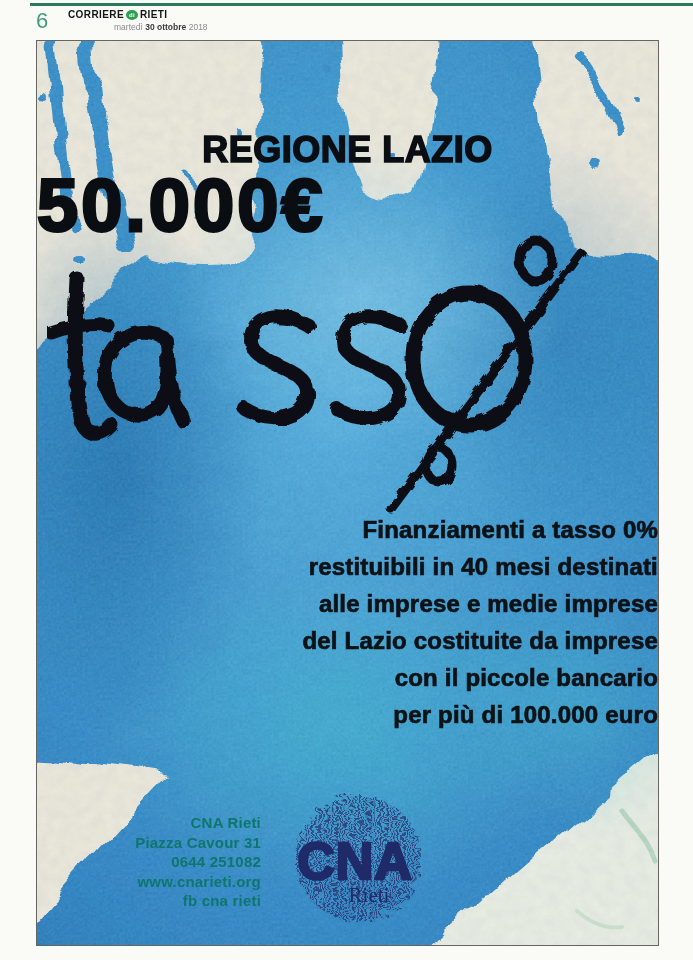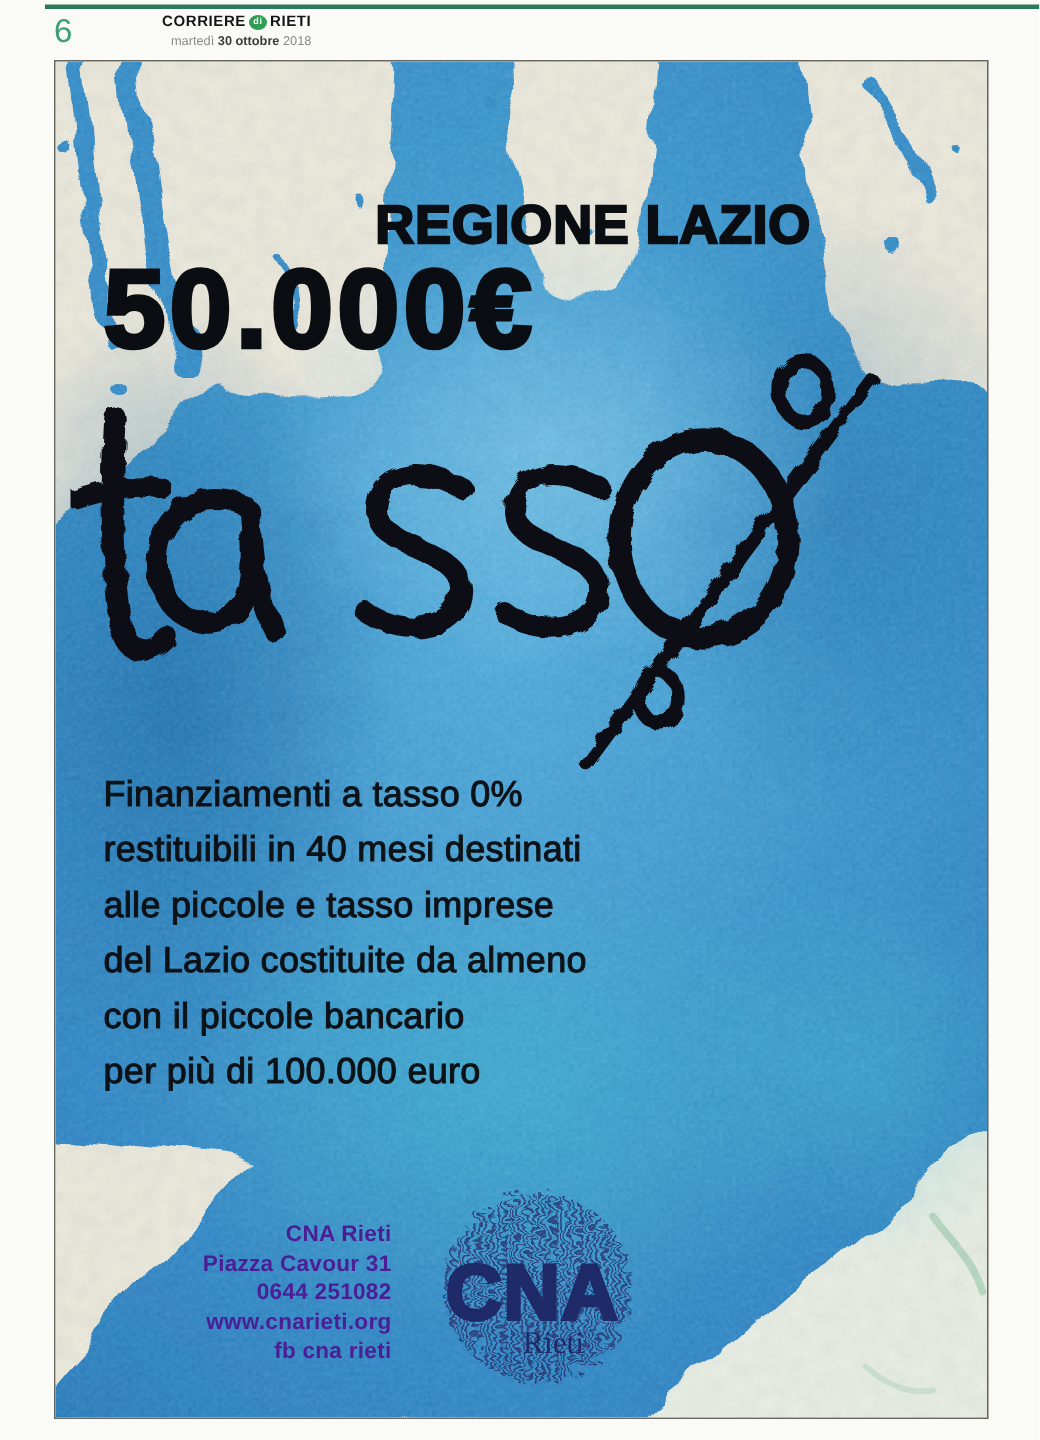--- a/index.html
+++ b/index.html
@@ -4,50 +4,50 @@
 <style>
   html,body{margin:0;padding:0;background:#ffffff;}
   .page{
     position:relative;width:693px;height:960px;background:#fafaf7;
     font-family:"Liberation Sans",sans-serif;overflow:hidden;
   }
   
   .header-rule{position:absolute;left:30px;right:0;top:3px;height:3px;background:#2c7a5d;}
   .page-number{position:absolute;left:36px;top:8px;font-size:22px;color:#3f9e78;}
   .masthead{position:absolute;left:68px;top:9px;}
-  .masthead-title{font-size:10px;font-weight:bold;letter-spacing:.4px;color:#151515;display:flex;align-items:center;gap:2px;margin-left:40px;}
+  .masthead-title{font-size:10px;font-weight:bold;letter-spacing:.4px;color:#151515;display:flex;align-items:center;gap:2px;}
   .masthead-badge{display:inline-flex;align-items:center;justify-content:center;width:12px;height:10px;border-radius:50%;background:#2e9e53;color:#fff;font-size:6px;font-weight:bold;}
   .masthead-date{font-size:8.5px;color:#8a8a8a;margin-top:2px;padding-left:46px;}
   .masthead-date b{color:#3c3c3c;}
   
   .ad{
     position:absolute;left:36px;top:40px;width:621px;height:904px;
     border:1px solid #66655f;background:#eae6d7;overflow:hidden;
   }
   .splash-svg{position:absolute;left:0;top:0;width:621px;height:904px;}
-  .ad-text{position:absolute;left:0;top:0;width:621px;height:904px;padding-left:32px;}
+  .ad-text{position:absolute;left:0;top:0;width:621px;height:904px;}
   .headline{
     position:absolute;top:88px;width:100%;text-align:center;
     font-size:36px;font-weight:900;color:#0a0e12;letter-spacing:.5px;
     -webkit-text-stroke:1.6px #0a0e12;
   }
   .amount{
     position:absolute;top:128px;width:100%;text-align:left;line-height:1;
     font-size:74px;font-weight:900;color:#0a0e12;letter-spacing:3px;
     -webkit-text-stroke:3px #0a0e12;
   }
   .tasso-svg{position:absolute;left:10px;top:190px;width:560px;height:290px;}
   .body-text{
-    position:absolute;top:470px;width:100%;text-align:left;
-    font-size:24px;font-weight:normal;color:#0d1217;line-height:37px;
+    position:absolute;top:470px;width:100%;text-align:right;
+    font-size:24px;font-weight:bold;color:#0d1217;line-height:37px;
     -webkit-text-stroke:.7px #0d1217;letter-spacing:.2px;
   }
   .contact{
     position:absolute;top:772px;left:0;width:224px;text-align:right;
-    font-size:15px;font-weight:bold;color:#4c1d95;line-height:19.5px;letter-spacing:.2px;
+    font-size:15px;font-weight:bold;color:#0f766e;line-height:19.5px;letter-spacing:.2px;
   }
   .cna-logo{position:absolute;left:252px;top:742px;width:132px;height:150px;}
   .sr{position:absolute;width:1px;height:1px;overflow:hidden;clip:rect(0 0 0 0);white-space:nowrap;}
 </style>
 </head>
 <body>
 
 <div class="page">
 
   <div class="header-rule"></div>
@@ -180,22 +180,22 @@
 
           <ellipse cx="489" cy="30" rx="16" ry="20" stroke-width="9"></ellipse>
 
           <ellipse cx="392" cy="234" rx="13" ry="17" stroke-width="9"></ellipse>
         </g>
       </svg>
 
       <div class="body-text">
         <div>Finanziamenti a tasso 0%</div>
         <div>restituibili in 40 mesi destinati</div>
-        <div>alle piccole e tasso imprese</div>
-        <div>del Lazio costituite da almeno</div>
+        <div>alle imprese e medie imprese</div>
+        <div>del Lazio costituite da imprese</div>
         <div>con il piccole bancario</div>
         <div>per più di 100.000 euro</div>
       </div>
 
       <div class="contact">
         <div>CNA Rieti</div>
         <div>Piazza Cavour 31</div>
         <div>0644 251082</div>
         <div>www.cnarieti.org</div>
         <div>fb cna rieti</div>

